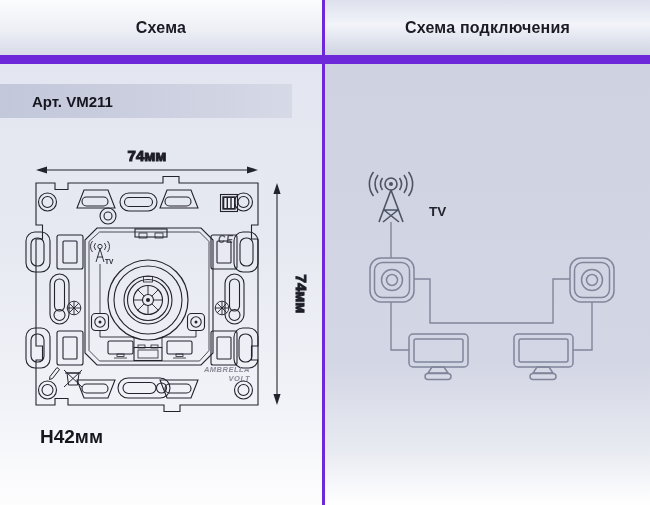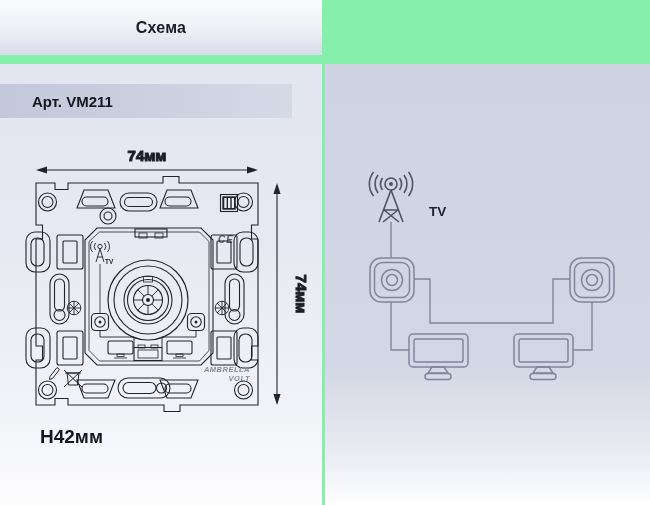--- a/index.html
+++ b/index.html
@@ -1,16 +1,16 @@
 <!DOCTYPE html>
 <html><head>
 <meta charset="utf-8">
 <style>
   html,body{margin:0;padding:0;background:#ffffff;}
-  #stage{position:relative;width:650px;height:505px;background:#86efac;overflow:hidden;
+  #stage{position:relative;width:650px;height:505px;background:#6d28d9;overflow:hidden;
          font-family:"Liberation Sans",sans-serif;}
   .hdr{position:absolute;top:0;height:55px;display:flex;align-items:center;justify-content:center;
        font-size:16px;font-weight:700;color:#1b1b26;letter-spacing:.2px;}
   #hdr-left{left:0;width:322px;background:linear-gradient(180deg,#fbfcfd 0%,#edeff5 55%,#d8dce9 100%);}
   #hdr-right{left:325px;width:325px;background:linear-gradient(180deg,#dde1ed 0%,#f2f4f9 45%,#cfd4e3 100%);}
   #col-left{position:absolute;left:0;top:64px;width:322px;height:441px;
             background:linear-gradient(180deg,#e3e6f0 0%,#e7e9f2 40%,#f2f3f8 78%,#fdfdfe 100%);}
   #col-right{position:absolute;left:325px;top:64px;width:325px;height:441px;
              background:linear-gradient(180deg,#cfd3e1 0%,#d3d6e4 68%,#e9ebf2 88%,#ffffff 100%);}
   #art-bar{position:absolute;left:0;top:20px;width:292px;height:34px;display:flex;align-items:center;
@@ -23,20 +23,23 @@
   .dimtext{font-size:15px;font-weight:700;fill:#16161f;}
 </style>
 </head>
 <body>
 
 <div id="stage">
 
   <div id="hdr-left" class="hdr">
     <span>Схема</span>
   </div>
+  <div id="hdr-right" class="hdr">
+    <span>Схема подключения</span>
+  </div>
 
   <div id="col-left">
     <div id="art-bar">
       <span>Арт. VM211</span>
     </div>
 
     <svg id="mech-svg" width="322" height="290" viewBox="0 0 322 290">
       <g stroke="#23232e" fill="none" stroke-width="1.1">
 
         <g>

